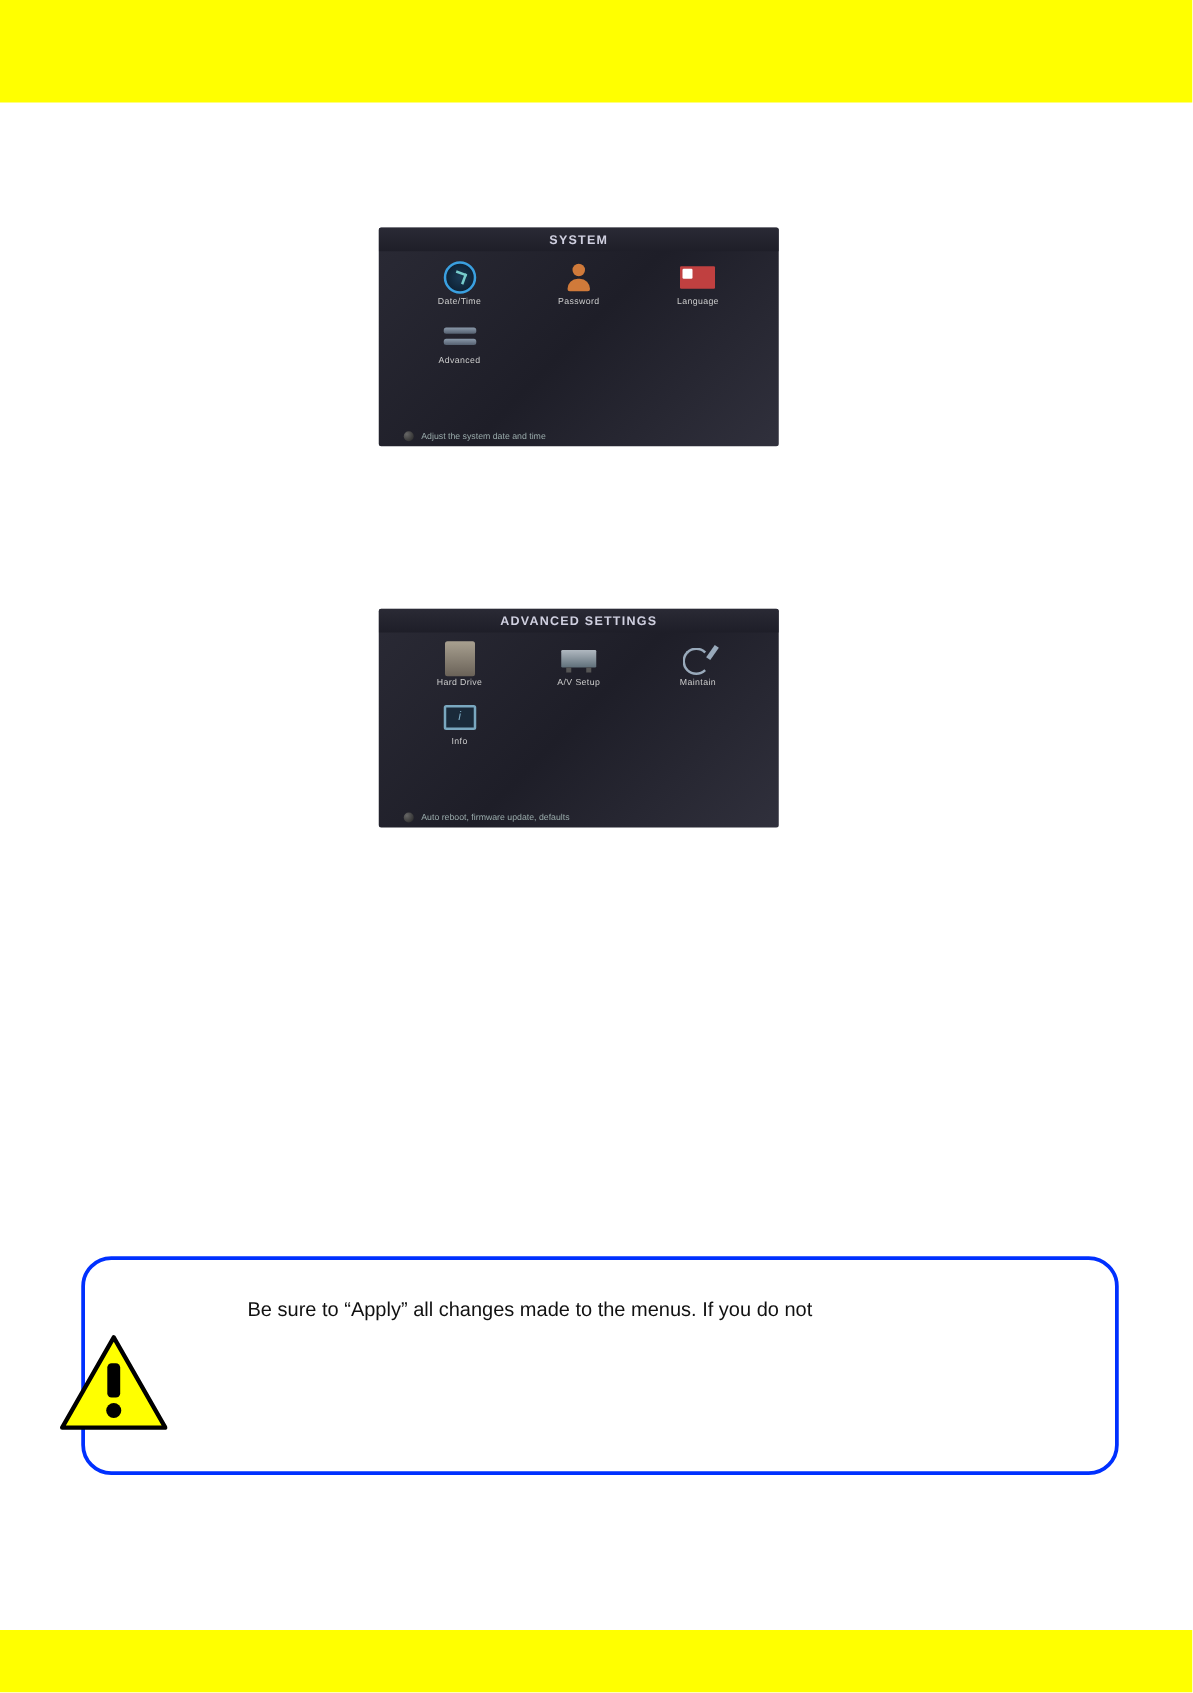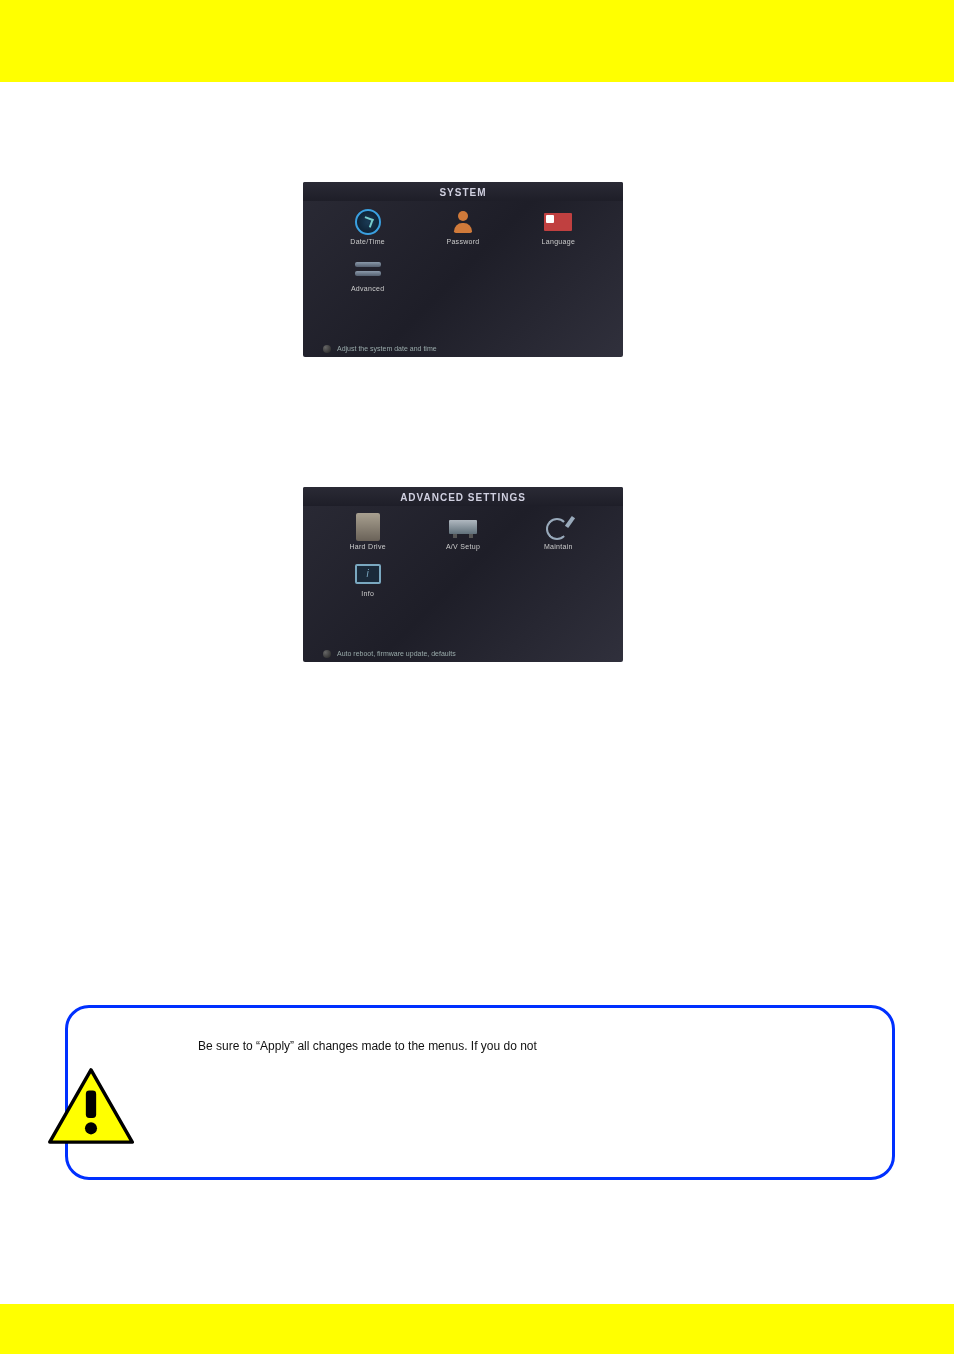--- a/index.html
+++ b/index.html
@@ -175,21 +175,21 @@
     position: absolute;
     left: 65px;
     top: 1005px;
     width: 830px;
     height: 175px;
     border: 3px solid #0030ff;
     border-radius: 24px;
     padding: 30px 30px 30px 130px;
   }
   .note-text {
-    font-size: 12px;
+    font-size: 16px;
     color: #111;
     line-height: 1.4;
   }
   .note-text p { margin-bottom: 30px; }
   .warning-tri {
     position: absolute;
     left: 48px;
     top: 1068px;
     width: 86px;
     height: 76px;

